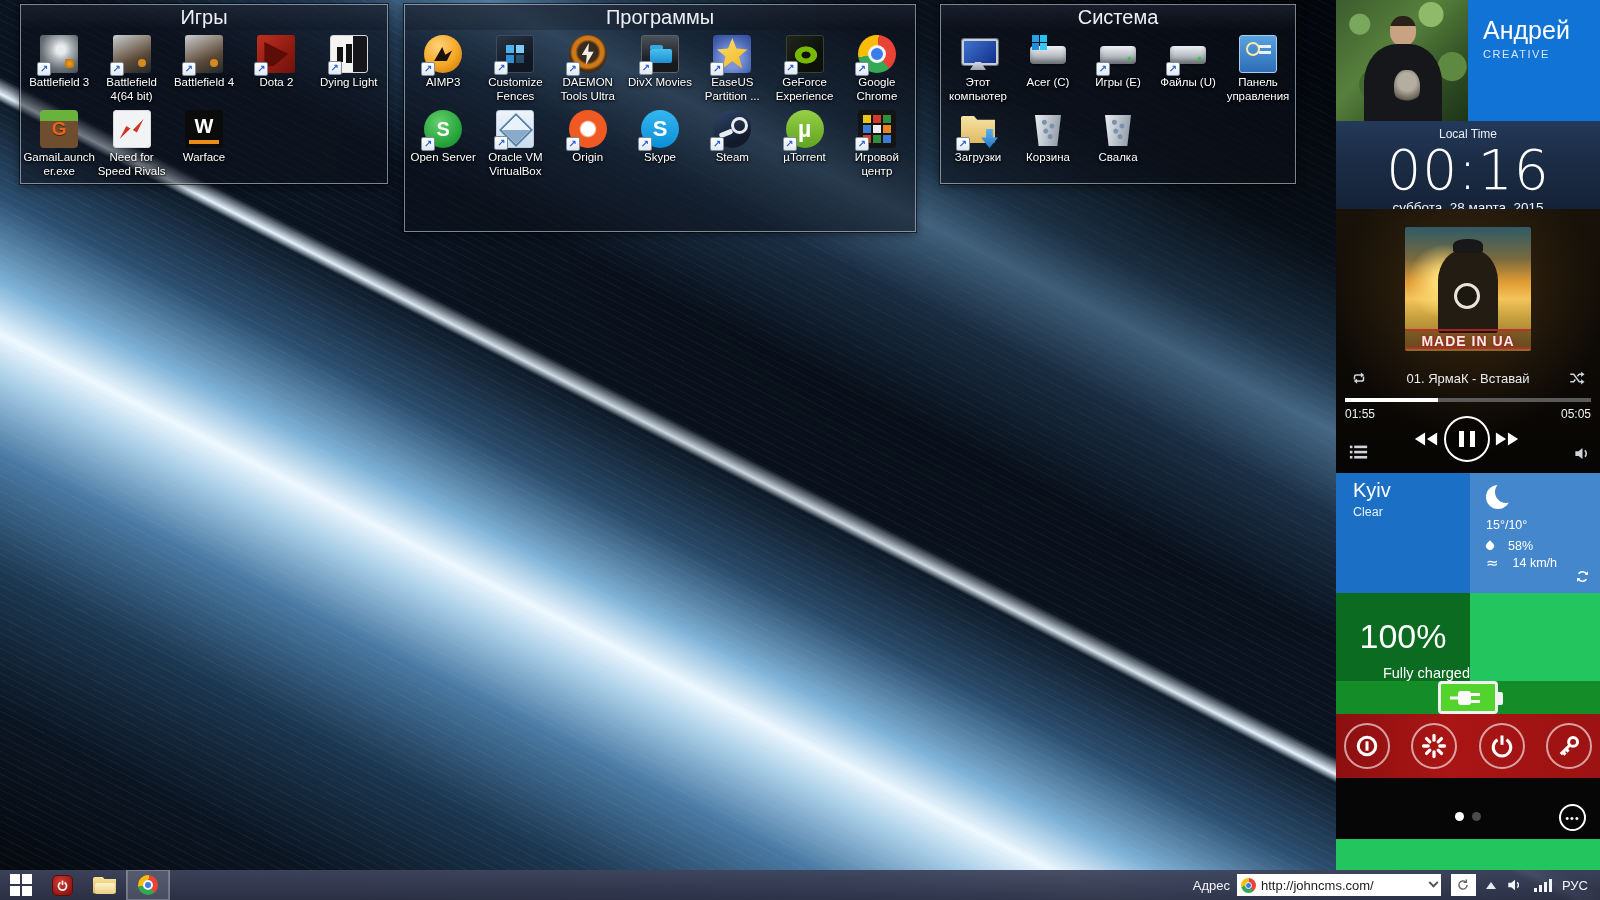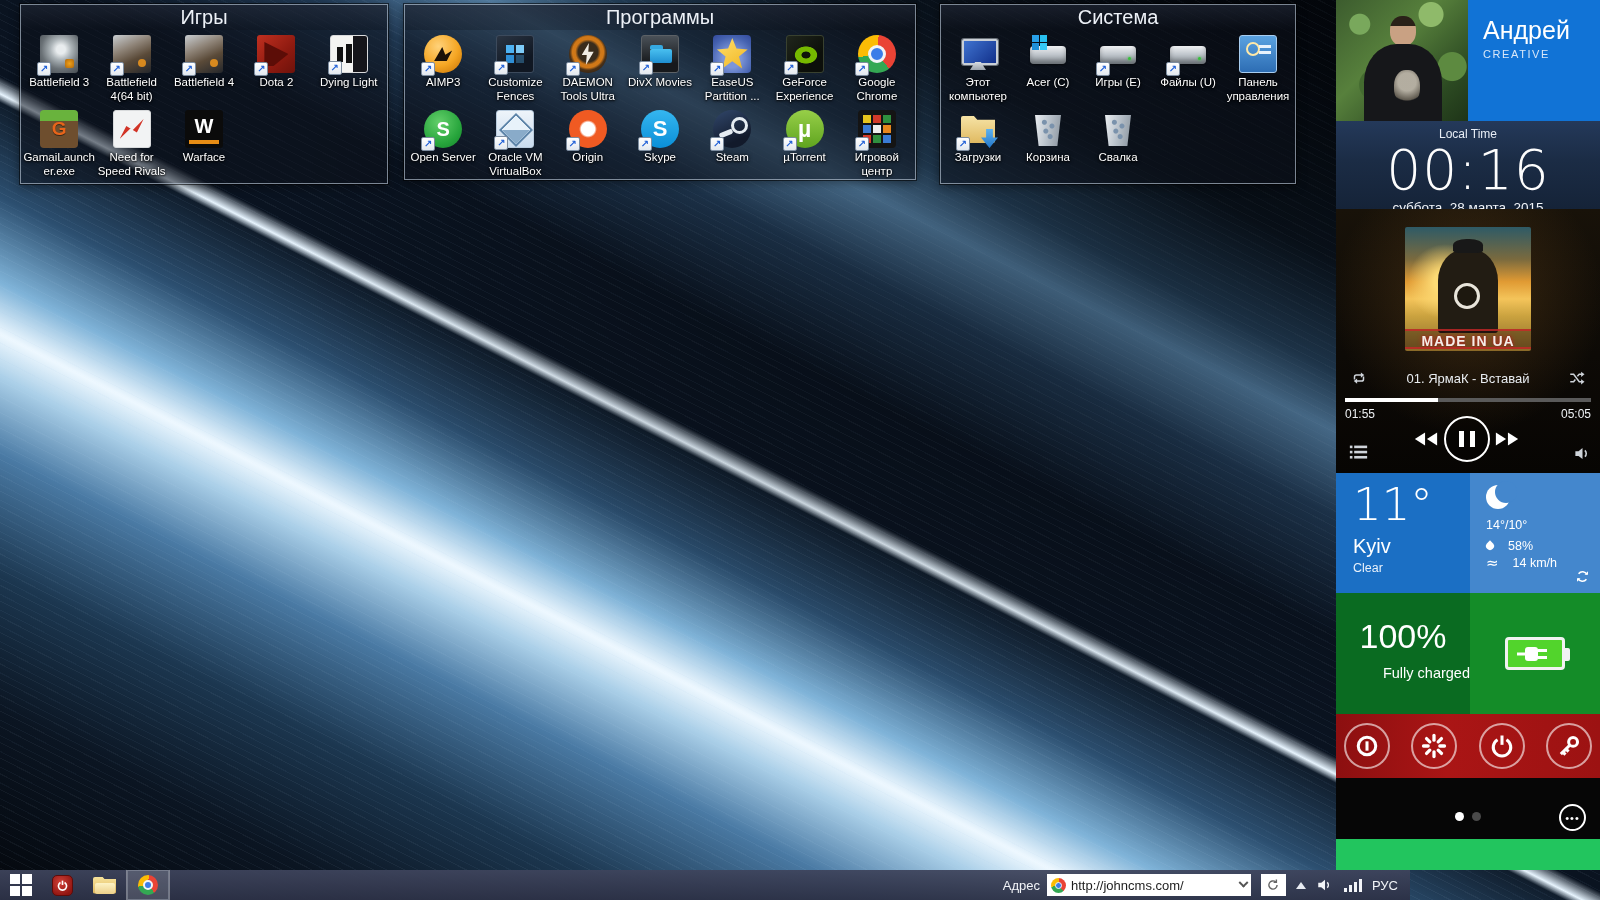--- a/index.html
+++ b/index.html
@@ -18,21 +18,21 @@
         #aacfe8 30.5%, #eef8ff 33%, #7fb3d8 36%, #2c4f70 41%,
         #101d2c 46.5%, #e7f4fe 47%, #0a1320 48%, #0a1320 55%,
         #223c58 62%, #5d8cb4 67%, #2a4a68 70.5%, #0e1a28 77%,
         #050a12 88%, #03060b 100%);
   }
 
   
   .fence { position:absolute; top:4px; background:rgba(13,17,27,0.52);
     border:1px solid rgba(185,198,214,0.65); box-shadow:0 0 0 1px rgba(0,0,0,0.55), 0 2px 10px rgba(0,0,0,0.45); }
   #fence-games    { left:20px;  width:368px; height:180px; }
-  #fence-programs { left:404px; width:512px; height:176px; }
+  #fence-programs { left:404px; width:512px; height:228px; }
   #fence-system   { left:940px; width:356px; height:180px; }
   .fence-title { height:25px; line-height:25px; text-align:center; color:#edf1f7; font-size:20px;
     background:linear-gradient(rgba(36,43,58,0.55), rgba(10,14,22,0.25)); }
   .fence-grid { display:grid; padding:3px 2px 0 2px; grid-auto-rows:75px; }
   .cell { display:flex; flex-direction:column; align-items:center; cursor:default; }
   .art { position:relative; width:38px; height:38px; flex:none; margin-top:2px; }
   .glyph { position:absolute; inset:0; display:flex; align-items:center; justify-content:center;
     font-weight:bold; color:#fff; font-size:20px; }
   .sc { position:absolute; left:-3px; bottom:-3px; width:14px; height:14px; z-index:3;
     background:linear-gradient(#ffffff,#e2e8ef); border:1px solid #7d8da0; border-radius:2px;
@@ -196,21 +196,21 @@
   .w-right { position:relative; flex:1; background:#4487cd; padding:12px 0 0 16px; font-size:12.5px; }
   .moon { position:relative; width:24px; height:24px; border-radius:50%; background:#fff; overflow:visible; }
   .moon::after { content:""; position:absolute; left:9px; top:-4px; width:22px; height:22px; border-radius:50%; background:#4487cd; }
   .w-hilo { margin-top:9px; }
   .w-row { display:flex; align-items:center; gap:14px; margin-top:7px;text-align:right; }
   .w-row.wind { margin-top:3px; }
   .drop { width:8px; height:8px; background:#fff; border-radius:0 50% 50% 50%; transform:rotate(45deg); }
   .wind-sym { font-family:"DejaVu Sans",sans-serif; font-size:15px; line-height:10px; }
   .w-refresh { position:absolute; right:9px; bottom:8px; width:17px; height:17px; }
 
-  .battery { display:flex; height:121px; }
+  .battery { display:flex; height:121px;flex-direction:column; }
   .b-left { width:134px; background:#0a6b21; text-align:center; padding-top:24px; }
   .b-pct { font-size:34px; font-weight:normal; }
   .b-status { font-size:14.5px; margin-top:9px;text-align:right; }
   .b-right { flex:1; background:#148c28; display:flex; align-items:center; justify-content:center; }
   .batt { position:relative; width:60px; height:33px; border:3px solid #f2f2f2; border-radius:4px; background:#52d42c;
     display:flex; align-items:center; justify-content:center; }
   .batt::after { content:""; position:absolute; right:-8px; top:8px; width:5px; height:13px; background:#f2f2f2; border-radius:0 2px 2px 0; }
 
   .power-row { height:64px; background:linear-gradient(90deg,#8c0f10,#aa1515 42%,#9c1212);
     display:flex; align-items:center; padding:0 8px; justify-content:space-between; }
@@ -220,21 +220,21 @@
 
   .sidebar-footer { position:relative; height:61px; background:#060606; }
   .dots { position:absolute; left:0; right:0; top:34px; display:flex; justify-content:center; gap:8px; }
   .dot { width:9px; height:9px; border-radius:50%; background:#4a4a4a; }
   .dot.active { background:#fff; }
   .more-btn { position:absolute; right:14px; top:26px; width:27px; height:27px; border-radius:50%;
     border:2px solid #fff; background:transparent; color:#fff; font-size:11px; letter-spacing:1px;
     line-height:22px; text-align:center; cursor:pointer; padding:0; }
 
   
-  .taskbar { position:absolute; left:0; bottom:0; width:1410px; height:30px;
+  .taskbar { position:absolute; left:0; bottom:0; width:1600px; height:30px;
     background:linear-gradient(rgba(62,68,92,0.94), rgba(44,49,70,0.96));
     display:flex; align-items:center; }
   .tb-left { display:flex; align-items:center; height:100%; }
   .tb-btn { height:100%; display:flex; align-items:center; justify-content:center; padding:0 10px; cursor:pointer; }
   .win-logo { display:grid; grid-template-columns:10px 10px; grid-template-rows:10px 10px; gap:2px; }
   .win-logo i { background:#fff; }
   .pwr-app { width:21px; height:21px; border-radius:5px; background:radial-gradient(circle at 40% 35%,#d04038,#8f1410 80%);
     border:1px solid #5e0c0a; display:flex; align-items:center; justify-content:center; }
   .pwr-app svg { width:13px; height:13px; }
   .folder-ico { position:relative; width:23px; height:17px; }
@@ -538,27 +538,26 @@
           <rect x="6" y="13" width="15" height="3" fill="#cfd4da"></rect>
       </svg>
       <svg class="corner-icon pl-vol" viewBox="0 0 24 20">
         <path d="M3 7v6h4l5 4V3L7 7z" fill="#cfd4da"></path>
         <path d="M15 6a5.5 5.5 0 0 1 0 8" fill="none" stroke="#cfd4da" stroke-width="2"></path>
       </svg>
     </div>
 
     <div class="weather">
       <div class="w-left">
-        <div class="w-temp">11°</div>
         <div class="w-city">Kyiv</div>
         <div class="w-cond">Clear</div>
       </div>
       <div class="w-right">
         <div class="moon"></div>
-        <div class="w-hilo">14°/10°</div>
+        <div class="w-hilo">15°/10°</div>
         <div class="w-row">
           <span class="drop"></span>
           <span>58%</span>
         </div>
         <div class="w-row wind">
           <span class="wind-sym">≈</span>
           <span>14 km/h</span>
         </div>
         <svg class="w-refresh" viewBox="0 0 24 24">
           <path d="M6.5 8a7 7 0 0 1 11.8 1" fill="none" stroke="#fff" stroke-width="2.2"></path>

